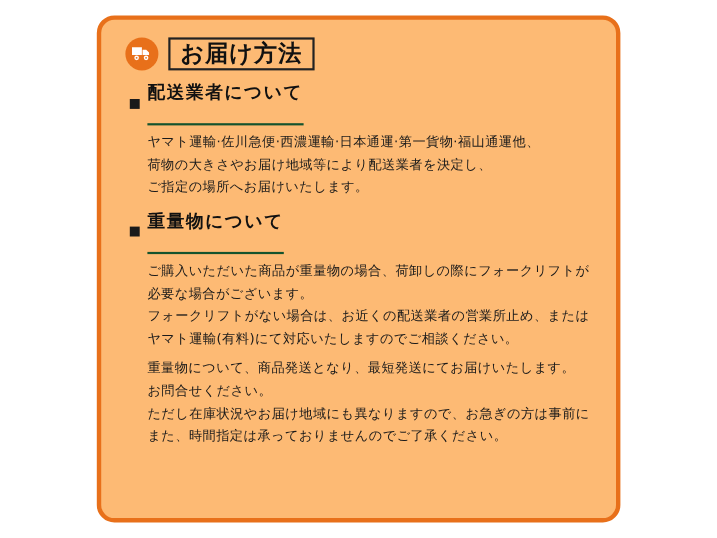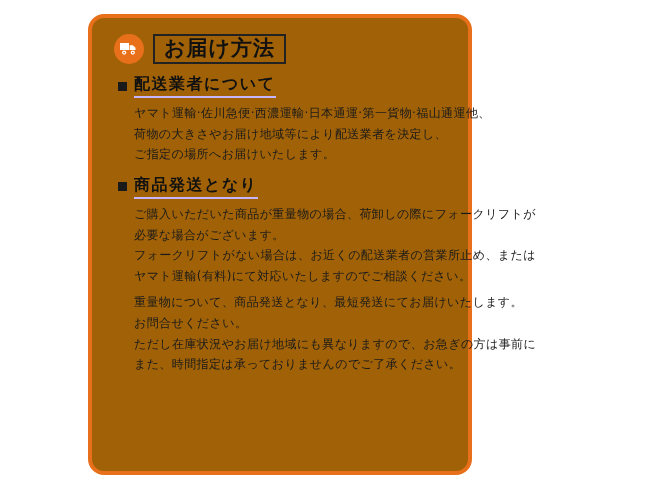--- a/index.html
+++ b/index.html
@@ -17,25 +17,25 @@
     position: relative;
     width: 652px;
     height: 489px;
     background: #ffffff;
     box-sizing: border-box;
   }
   .panel {
     position: absolute;
     left: 88px;
     top: 14px;
-    width: 384px;
+    width: 476px;
     height: 461px;
     border: 4px solid #e8701a;
     border-radius: 16px;
-    background: #a16207;
+    background: #fdba74;
     box-sizing: border-box;
   }
   .inner {
     position: absolute;
     left: 0;
     top: 0;
     right: 0;
     bottom: 0;
     padding: 14px 20px 10px 20px;
     box-sizing: border-box;
@@ -82,22 +82,22 @@
     width: 9px;
     height: 9px;
     background: #1a1a1a;
     flex: none;
   }
   .sec-title {
     font-size: 16px;
     font-weight: bold;
     color: #111111;
     letter-spacing: 1.5px;
-    border-bottom: 2px solid #c4b5fd;
-    padding-bottom: 1px;
+    border-bottom: 2px solid #14532d;
+    padding-bottom: 17px;
     white-space: nowrap;
   }
   .body-lines {
     margin-left: 22px;
   }
   .line {
     font-size: 12px;
     color: #1a1a1a;
     line-height: 1.72;
     letter-spacing: 0.4px;
@@ -135,21 +135,21 @@
         <div class="body-lines">
           <div class="line">ヤマト運輸·佐川急便·西濃運輸·日本通運·第一貨物·福山通運他、</div>
           <div class="line">荷物の大きさやお届け地域等により配送業者を決定し、</div>
           <div class="line">ご指定の場所へお届けいたします。</div>
         </div>
       </div>
 
       <div class="section">
         <div class="sec-head">
           <span class="sec-marker"></span>
-          <span class="sec-title">商品発送となり</span>
+          <span class="sec-title">重量物について</span>
         </div>
         <div class="body-lines">
           <div class="line">ご購入いただいた商品が重量物の場合、荷卸しの際にフォークリフトが</div>
           <div class="line">必要な場合がございます。</div>
           <div class="line">フォークリフトがない場合は、お近くの配送業者の営業所止め、または</div>
           <div class="line">ヤマト運輸(有料)にて対応いたしますのでご相談ください。</div>
         </div>
       </div>
 
       <div class="section">

